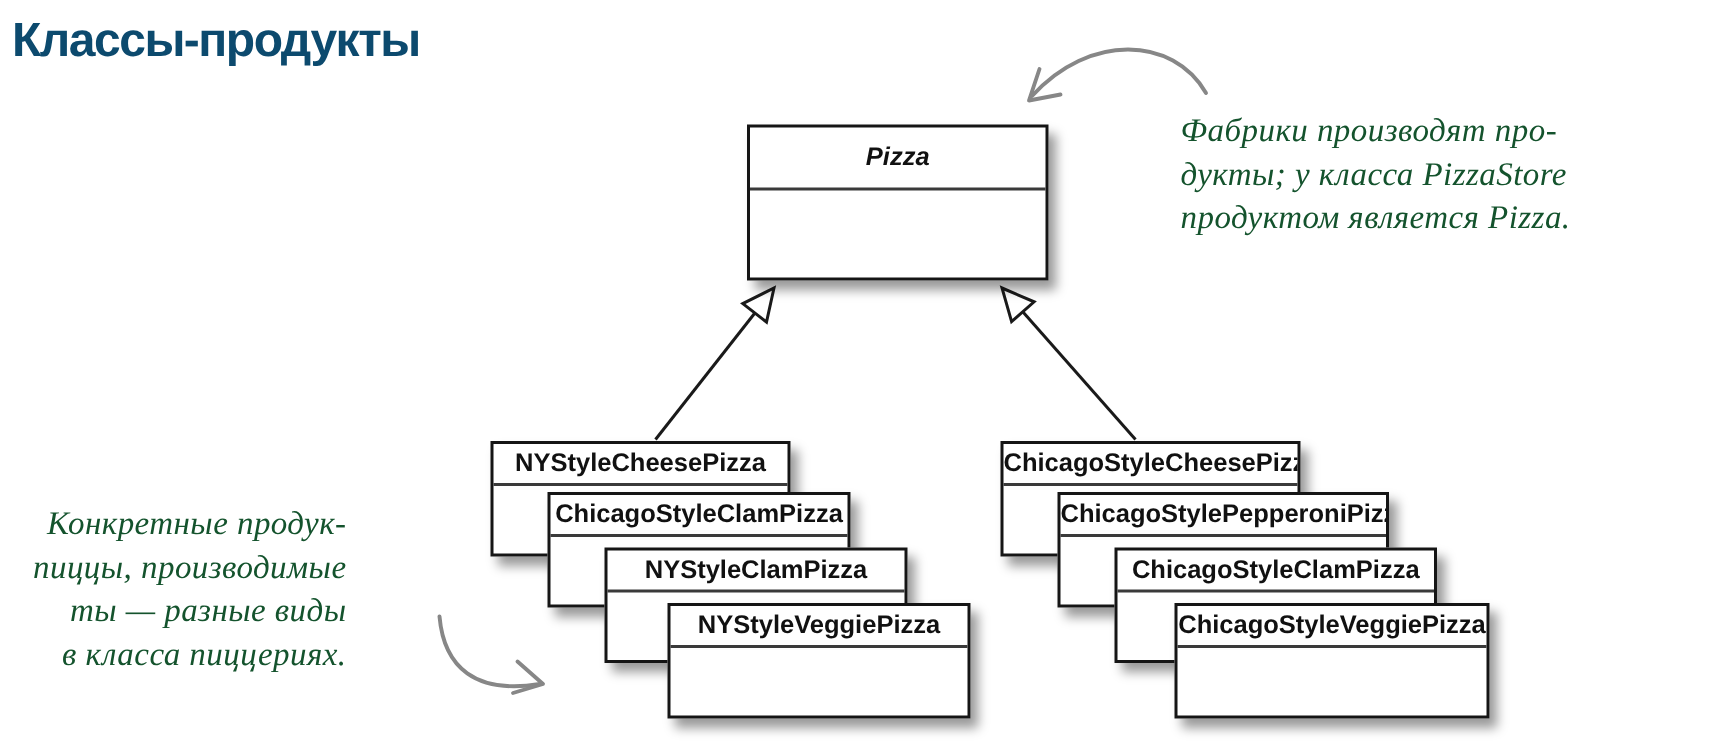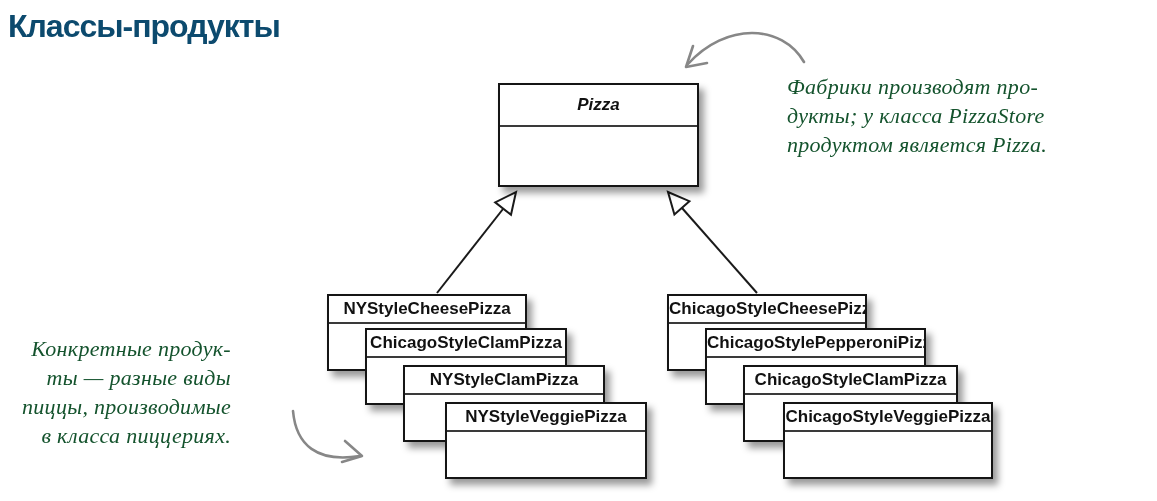--- a/index.html
+++ b/index.html
@@ -100,18 +100,18 @@
   </div>
 
   <div class="note" style="left:787px;top:72px;">
     <div>Фабрики производят про-</div>
     <div>дукты; у класса PizzaStore</div>
     <div>продуктом является Pizza.</div>
   </div>
 
   <div class="note" style="left:22px;top:334px;text-align:right;">
     <div>Конкретные продук-</div>
+    <div>пиццы, производимые</div>
     <div>ты — разные виды</div>
-    <div>пиццы, производимые</div>
     <div>в класса пиццериях.</div>
   </div>
 
 </div>
 
 </body></html>

